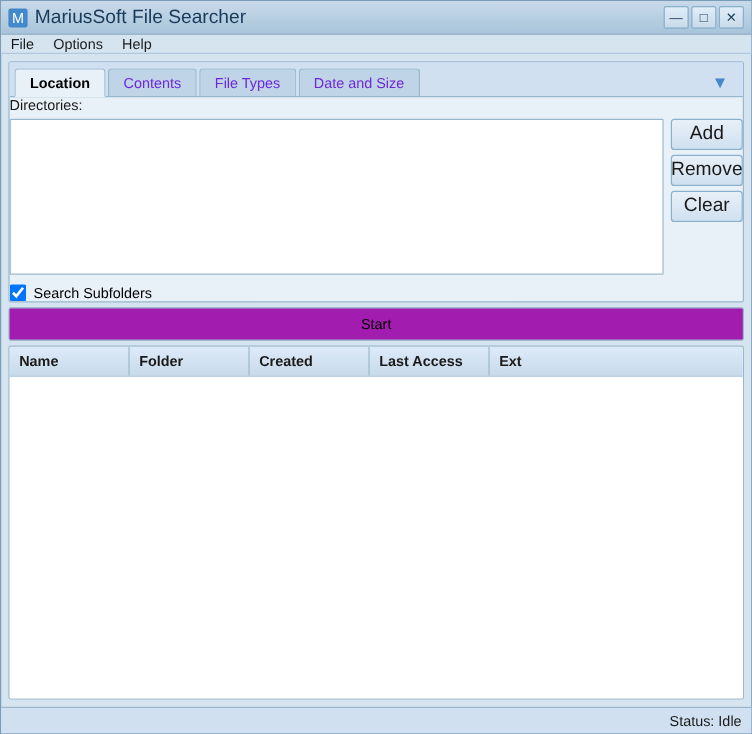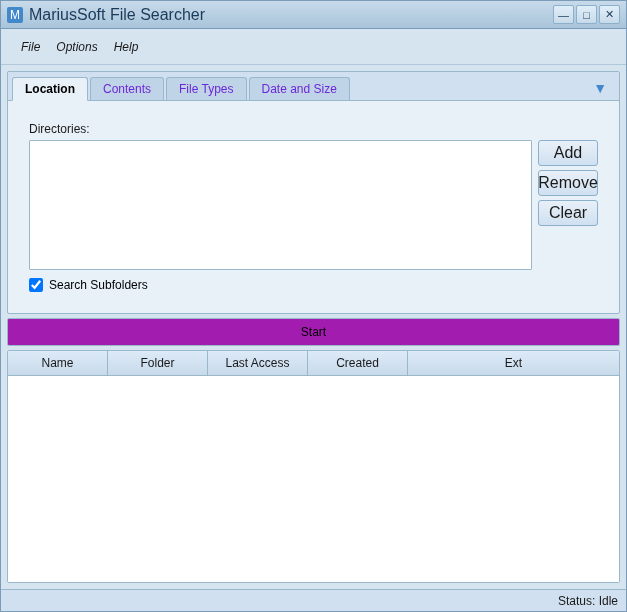--- a/index.html
+++ b/index.html
@@ -70,27 +70,26 @@
       display: flex;
       align-items: center;
       justify-content: center;
       font-size: 11px;
       color: #1a3a5a;
       border-radius: 2px;
     }
 
     .menu-bar {
       background: #d6e4f0;
-      height: 36px;
-      display: flex;
-      align-items: center;
-      padding: 0 12px;
+      height: 16px;
+      display: flex;
+      align-items: center;
+      padding: 0 0;
       border-bottom: 1px solid #b0c8dc;
       flex-shrink: 0;
-      font-style: italic;
     }
 
     .menu-item {
       padding: 2px 8px;
       cursor: pointer;
       border-radius: 2px;
       color: #1a1a1a;
     }
 
     .main-content {
@@ -140,21 +139,21 @@
     }
 
     .tab-funnel {
       margin-left: auto;
       padding: 4px 8px;
       color: #4488cc;
       font-size: 14px;
     }
 
     .tab-content {
-      padding: 21px;
+      padding: 0;
       flex: 1;
     }
 
     .directories-label {
       color: #1a1a1a;
       margin-bottom: 4px;
     }
 
     .directories-row {
       display: flex;
@@ -222,23 +221,22 @@
       display: flex;
       background: linear-gradient(to bottom, #ddeaf8, #c8daea);
       border-bottom: 1px solid #9ab8cc;
       flex-shrink: 0;
     }
 
     .table-col {
       padding: 5px 8px;
       border-right: 1px solid #9ab8cc;
       color: #1a1a1a;
-      font-weight: normal;
-      cursor: pointer;
-      text-align: center;
+      font-weight: bold;
+      cursor: pointer;
     }
 
     .table-col:last-child {
       border-right: none;
       flex: 1;
     }
 
     .col-name { width: 100px; }
     .col-folder { width: 100px; }
     .col-size { width: 90px; }
@@ -325,22 +323,22 @@
     </div>
 
     <div class="start-bar">
       <span>Start</span>
     </div>
 
     <div class="results-table">
       <div class="table-header">
         <div class="table-col col-name">Name</div>
         <div class="table-col col-folder">Folder</div>
+        <div class="table-col col-created">Created</div>
         <div class="table-col col-lastaccess">Last Access</div>
-        <div class="table-col col-created">Created</div>
         <div class="table-col col-ext">Ext</div>
       </div>
       <div class="table-body"></div>
     </div>
 
   </div>
 
   <div class="status-bar">
     <span class="status-text">
       <span>Status:</span>&nbsp;<span>Idle</span>

